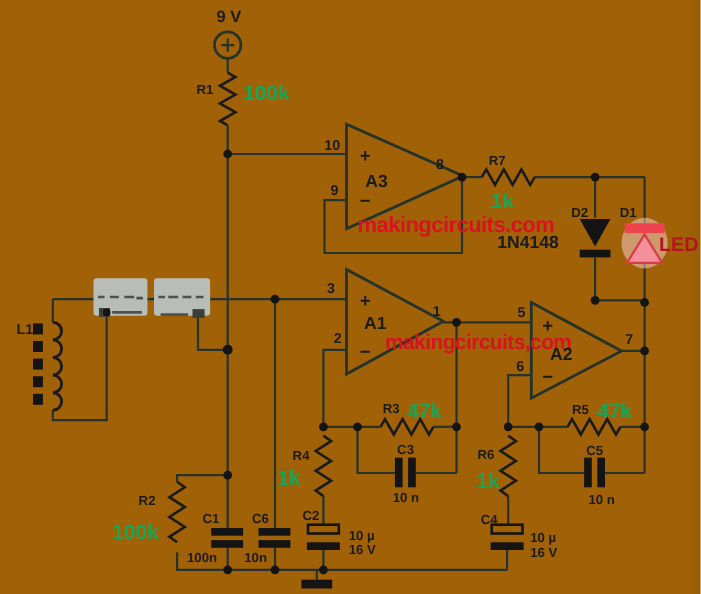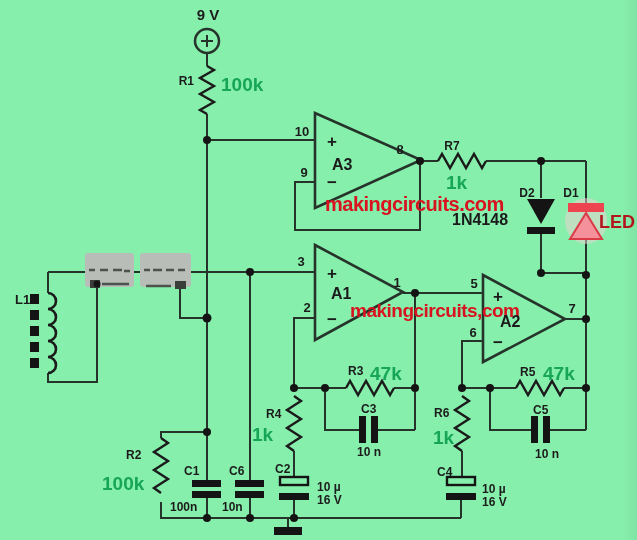--- a/index.html
+++ b/index.html
@@ -1,18 +1,18 @@
 <!DOCTYPE html>
 <html><head>
 <meta charset="utf-8">
 <style>
   html,body{margin:0;padding:0;background:#ffffff;}
   #canvas{
     position:relative;width:637px;height:540px;overflow:hidden;
-    background:#86efac;
+    background:#a16207;
     font-family:"Liberation Sans","DejaVu Sans",sans-serif;
   }
   #canvas svg{position:absolute;left:0;top:0;}
   .ink-label{fill:#1b1b1b;font-weight:bold;}
   .green-val{fill:#17a558;font-weight:bold;font-size:19px;}
   .wm{fill:#d8131f;font-weight:bold;letter-spacing:-0.5px;}
   .edge-shade{position:absolute;right:0;top:0;width:14px;height:540px;
     background:linear-gradient(to right,rgba(0,0,0,0),rgba(0,0,0,0.05));}
 </style>
 </head>

